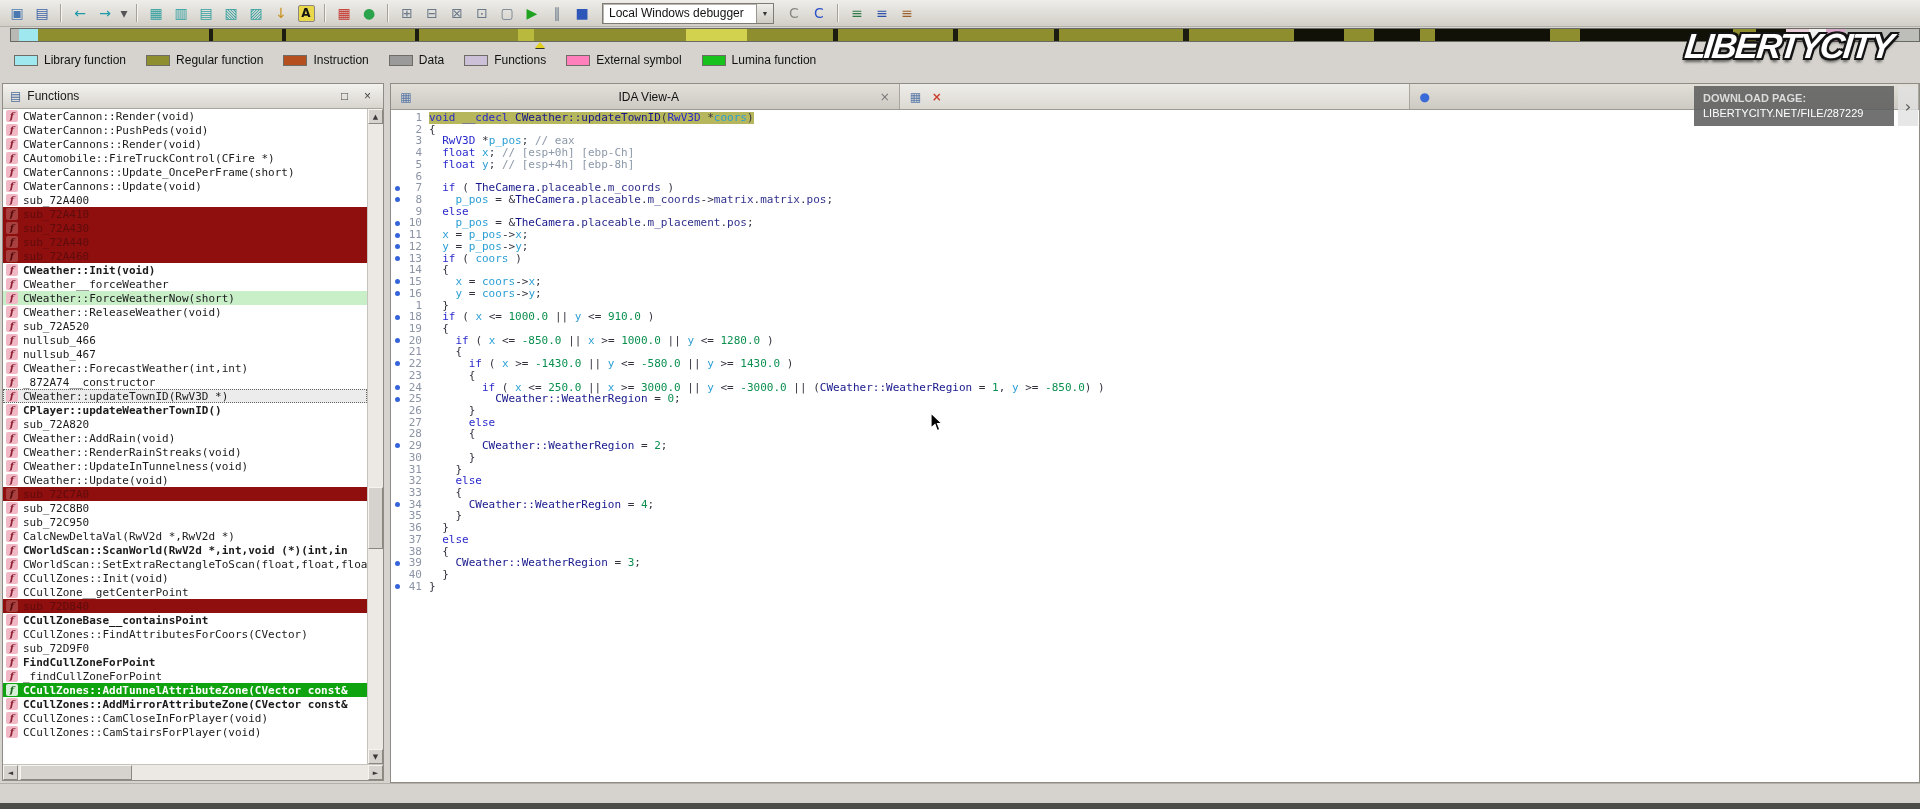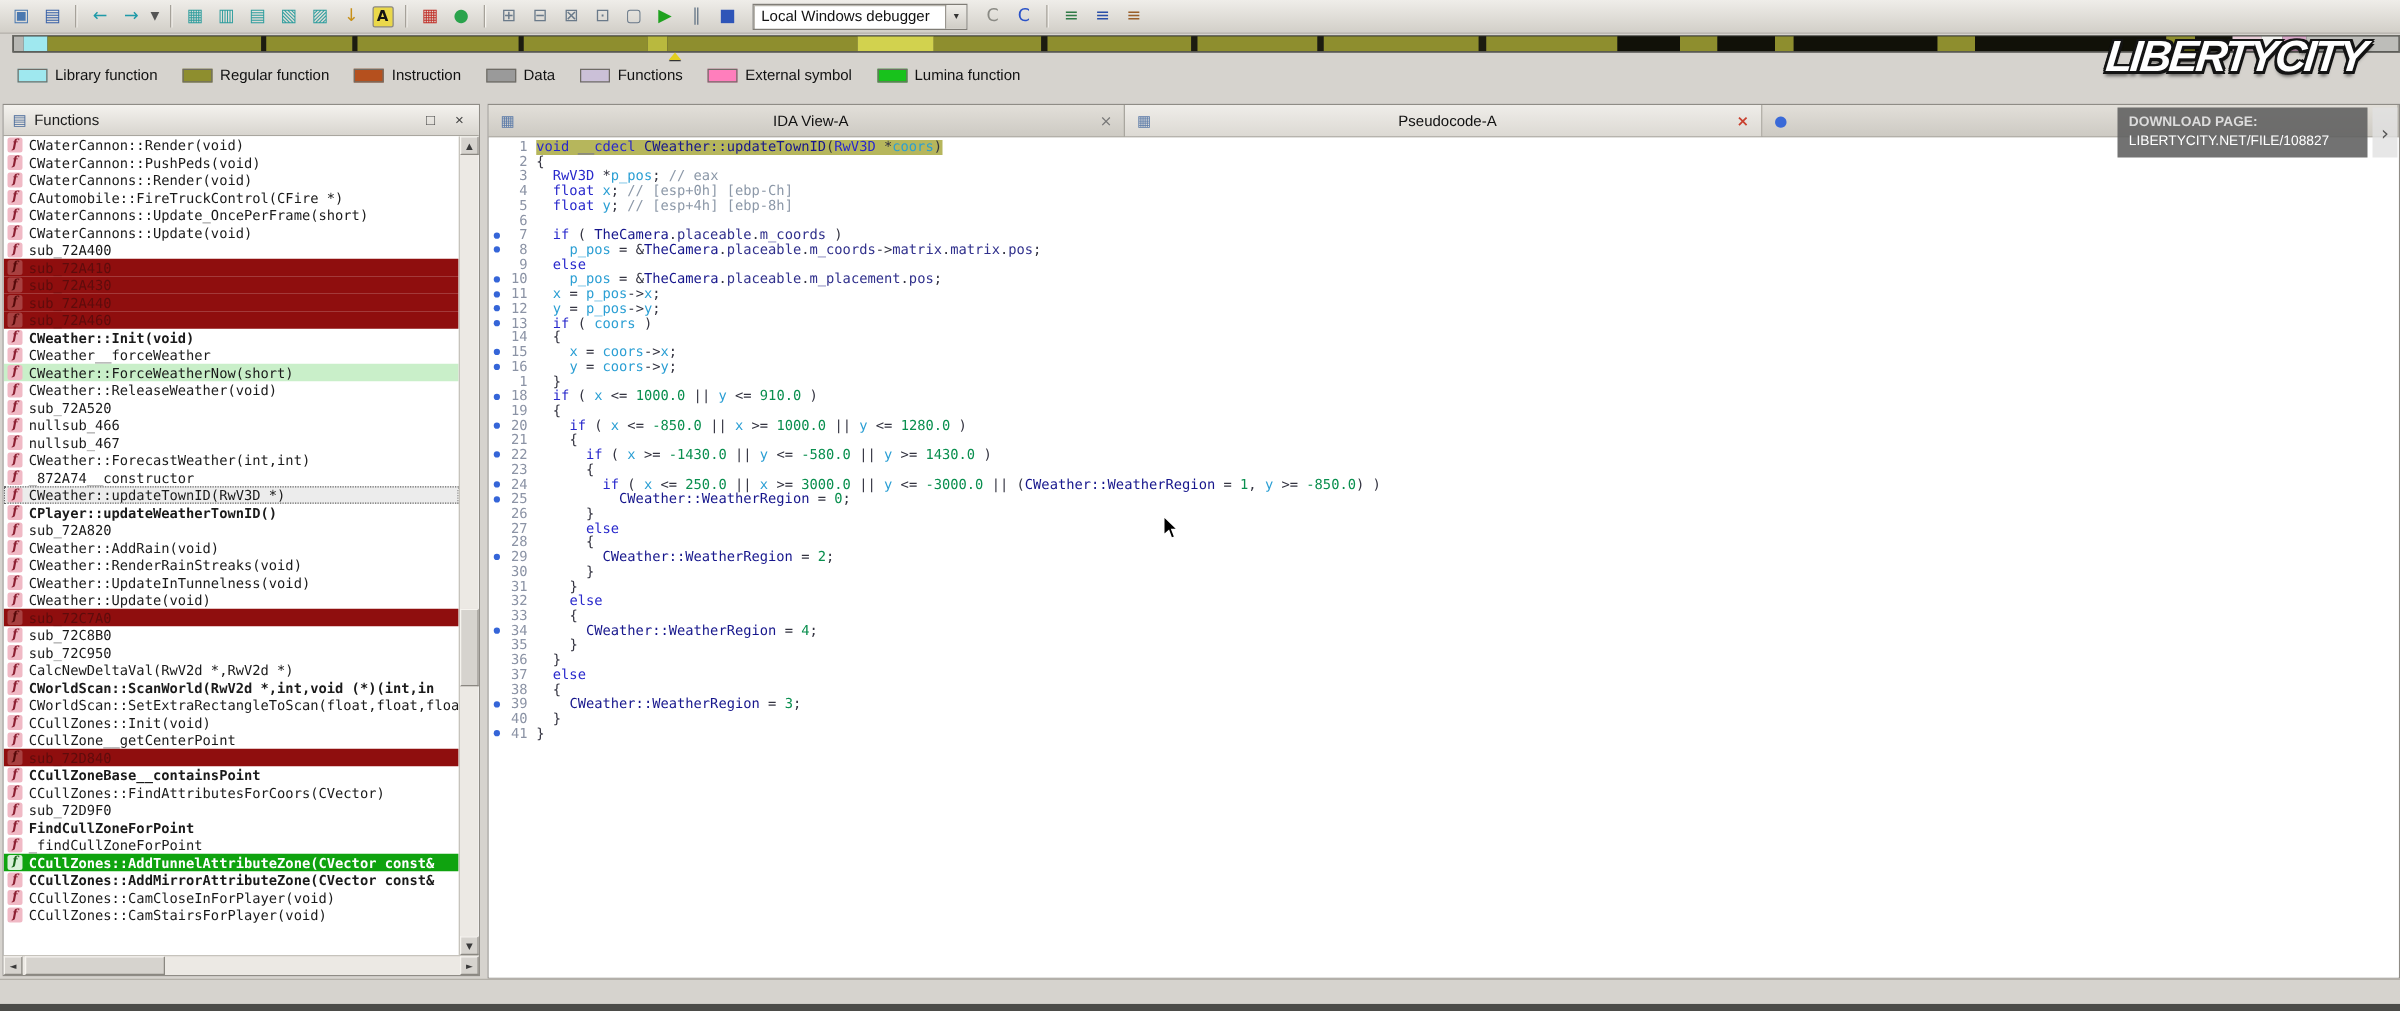--- a/index.html
+++ b/index.html
@@ -364,21 +364,20 @@
 
   <div class="main">
     <div class="tabbar">
         <div class="tab">
           <span class="tab-icon grid">▦</span>
           <span class="tab-label">IDA View-A</span>
           <span class="tab-close">×</span>
         </div>
         <div class="tab active">
           <span class="tab-icon grid">▦</span>
-          <span class="tab-label">Pseudocode-A</span>
           <span class="tab-close red">×</span>
         </div>
         <div class="tab">
           <span class="tab-icon sphere">●</span>
         </div>
       </div>
     <div class="codearea">
       <div class="code-lines">
           <div class="code-line"><span class="code-dotcell"></span><span class="code-num">1</span><span class="code-text hl" style="background: rgb(182, 182, 92);"><span style="color: rgb(41, 41, 204);">void</span><span> </span><span style="color: rgb(41, 41, 204);">__cdecl</span><span> </span><span style="color: rgb(22, 22, 140);">CWeather::updateTownID</span><span style="color: rgb(51, 51, 64);">(</span><span style="color: rgb(41, 41, 204);">RwV3D</span><span> </span><span style="color: rgb(51, 51, 64);">*</span><span style="color: rgb(43, 159, 212);">coors</span><span style="color: rgb(51, 51, 64);">)</span></span></div>
           <div class="code-line"><span class="code-dotcell"></span><span class="code-num">2</span><span class="code-text"><span style="color: rgb(51, 51, 64);">{</span></span></div>
@@ -429,17 +428,17 @@
     <polygon points="1,1 1,16 5,12.6 7.2,18.6 9.8,17.5 7.5,11.6 12,11.6" fill="#000" stroke="#fff" stroke-width="1.2"></polygon>
   </svg>
 
   <div class="statusbar">
   </div>
   <div class="bottomstrip"></div>
 
   <div class="lc-logo">LIBERTYCITY</div>
   <div class="lc-box">
     <div class="l1">DOWNLOAD PAGE:</div>
-    <div class="l2">LIBERTYCITY.NET/FILE/108827</div>
+    <div class="l2">LIBERTYCITY.NET/FILE/287229</div>
   </div>
   <div class="lc-chevron">›</div>
 
 </div>
 
 </body></html>

